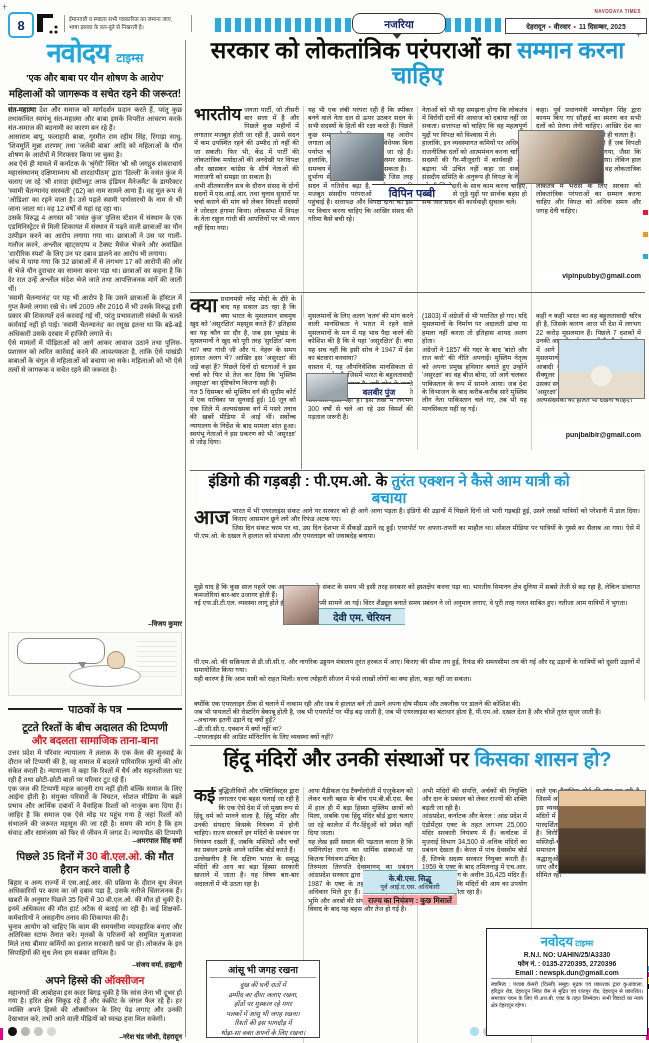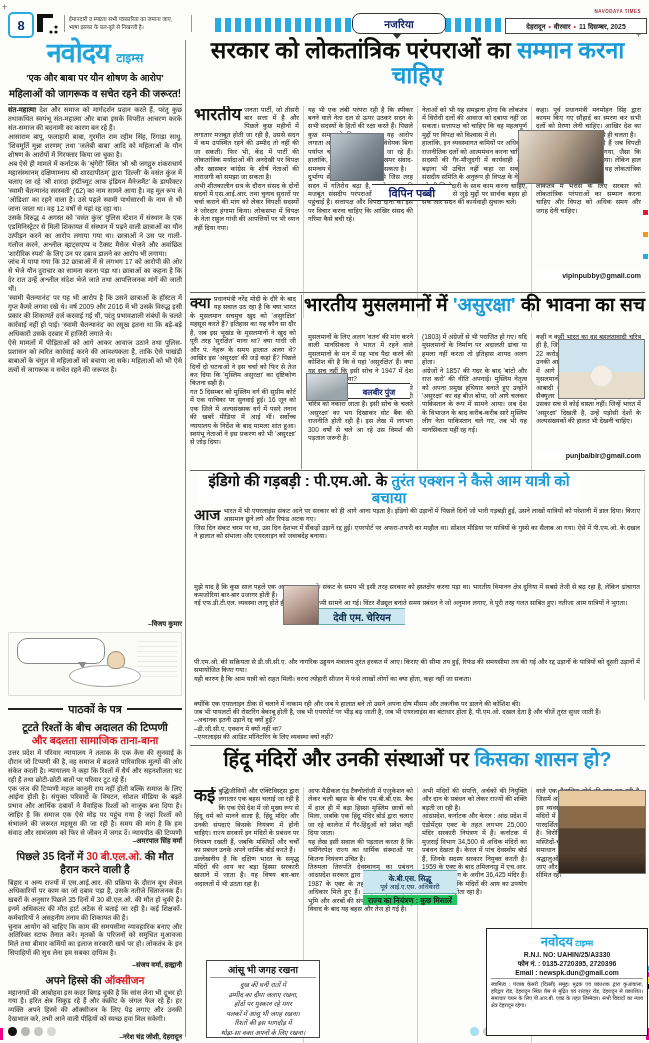--- a/index.html
+++ b/index.html
@@ -40,21 +40,21 @@
   
   .vrule{left:185px;top:40px;width:1px;height:997px;background:#888;}
   .hrule{left:190px;width:455px;height:1px;background:#666;}
   .article{left:190px;width:455px;}
   .headline{font-weight:bold;text-align:center;line-height:1.1;color:#0e0e0e;}
   .headline .blue{color:#1a9bd7;}
   .cols{display:flex;margin-top:17px;}
   .col{flex:1;padding:0 4px;border-right:1px solid #cfcfcf;font-size:6.5px;line-height:1.3;text-align:justify;overflow:hidden;}
   .col:last-child{border-right:none;}
   .col .txt{white-space:pre-line;}
-  .drop{float:left;font-size:15px;line-height:.95;padding:1px 3px 0 0;font-weight:bold;}
+  .drop{float:left;font-size:20px;line-height:.95;padding:1px 3px 0 0;font-weight:bold;}
   .drop.big{font-size:17px;}
   .photo{border:1px solid #777;}
   .authorbox{border-top:1.5px solid #333;border-bottom:1.5px solid #333;background:#fff;text-align:center;font-weight:bold;color:#16246b;display:flex;align-items:center;justify-content:center;}
   .authorbox.teal{background:#cde7f0;color:#0d2d4b;border-top:1px solid #6aa;border-bottom:1px solid #6aa;}
   .email{font-weight:bold;font-size:7px;text-align:right;background:#fff;}
   .kicker{border-right:1px solid #888;padding-right:5px;font-size:6.5px;line-height:1.3;text-align:justify;overflow:hidden;}
   
   .ph-man{background:linear-gradient(135deg,#c3cdd3,#7d8a93 55%,#55626b);}
   .ph-leaders{background:linear-gradient(120deg,#e7ded1,#b6a28d 45%,#73675c 80%,#4f463e);}
   .ph-balbir{background:linear-gradient(160deg,#dfe5e8,#9aa4ab 70%);}
@@ -67,21 +67,21 @@
   .ph-indigo .pilot:before{content:"";position:absolute;left:5px;top:-10px;width:12px;height:10px;border-radius:50% 50% 20% 20%;background:#d8b89a;}
   
   .contact{border:1.5px solid #222;background:#fff;text-align:center;padding:3px 4px;}
   .contact .logo{color:#1fa6dc;font-weight:bold;font-size:13px;}
   .contact .logo .small{font-size:8px;}
   .contact .line{font-size:6.8px;font-weight:bold;margin-top:1px;}
   .contact .fine{font-size:5.2px;line-height:1.35;text-align:justify;border-top:1px solid #999;margin-top:2px;padding-top:2px;white-space:pre-line;}
   .poembox{border:1px solid #444;background:#fff;text-align:center;padding:2px 3px;}
   .poem-title{font-weight:bold;font-size:9.5px;border-bottom:1px solid #999;padding-bottom:1px;}
   .poem-lines{font-size:6.6px;font-style:italic;line-height:1.45;margin-top:2px;white-space:pre-line;}
-  .subhead{font-weight:bold;font-size:7.5px;text-align:center;background:#22c55e;}
+  .subhead{font-weight:bold;font-size:7.5px;text-align:center;background:#fca5a5;}
   
   .dot{width:9px;height:9px;border-radius:50%;display:inline-block;margin-right:4px;}
   .sq{width:5px;height:5px;}
   .sliver{width:3px;height:12px;background:#ec008c;}
 </style>
 </head>
 <body>
 
 <div class="abs regplus" style="left:2px;top:2px;">+</div>
 <div class="abs regplus" style="left:636px;top:30px;">+</div>
@@ -205,23 +205,20 @@
       <span>विपिन पब्बी</span>
     </div>
   <div class="abs photo ph-leaders" style="left:328px;top:92px;width:84px;height:52px;"></div>
 </div>
 <div class="abs hrule" style="top:292px;"></div>
 
 <div class="abs article" style="top:295px;height:174px;">
   <div class="abs kicker" style="left:0;top:0;width:106px;height:174px;"><b class="drop">क्या</b><span class="txt" style="white-space:pre-line;"> प्रधानमंत्री नरेंद्र मोदी के दौरे के बाद यह सवाल उठ रहा है कि क्या भारत के मुसलमान सचमुच खुद को 'असुरक्षित' महसूस करते हैं? इतिहास का यह कौन सा दौर है, जब इस भूखंड के मुसलमानों ने खुद को पूरी तरह 'सुरक्षित' माना था? क्या गांधी जी और पं. नेहरू के समय हालात अलग थे? आखिर इस 'असुरक्षा' की जड़ें कहां हैं? पिछले दिनों दो घटनाओं ने इस चर्चा को फिर से तेज कर दिया कि 'मुस्लिम असुरक्षा' का दृष्टिकोण कितना सही है।
 गत 5 दिसम्बर को मुस्लिम वर्ग की सुप्रीम कोर्ट में एक याचिका पर सुनवाई हुई। 16 जून को एक जिले में अल्पसंख्यक वर्ग में पसरे तनाव की खबरें मीडिया में आई थीं। सर्वोच्च न्यायालय के निर्देश के बाद मामला शांत हुआ। स्वयंभू नेताओं ने इस प्रकरण को भी 'असुरक्षा' से जोड़ दिया।</span></div>
   <div style="margin-left:114px;">
-    <div class="headline" style="font-size:19px;">
-      <span>भारतीय मुसलमानों में </span><span class="blue">'असुरक्षा'</span><span> की भावना का सच</span>
-    </div>
     <div class="cols" style="height:138px;">
       <div class="col"><span class="txt">मुसलमानों के लिए अलग 'वतन' की मांग करने वाली मानसिकता ने भारत में रहने वाले मुसलमानों के मन में यह भाव पैदा करने की कोशिश की है कि वे यहां 'असुरक्षित' हैं। क्या यह सच नहीं कि इसी सोच ने 1947 में देश का बंटवारा करवाया?
 वास्तव में, यह औपनिवेशिक मानसिकता से ग्रस्त वह सोच है, जिसमें भारत के बहुलतावादी चरित्र को नकारा जाता है। इसी सोच के चलते 'असुरक्षा' का भय दिखाकर वोट बैंक की राजनीति होती रही है। इस लेख में लगभग 300 वर्षों से चले आ रहे उस विमर्श की पड़ताल जरूरी है।</span></div>
       <div class="col"><span class="txt">(1803) में अंग्रेजों से भी पराजित हो गए। यदि मुसलमानों के निर्माण पर अदालती ढांचा या हमला नहीं करता तो इतिहास शायद अलग होता।
 अंग्रेजों ने 1857 की गदर के बाद 'बांटो और राज करो' की नीति अपनाई। मुस्लिम नेतृत्व को अपना प्रमुख हथियार बनाते हुए उन्होंने 'असुरक्षा' का वह बीज बोया, जो आगे चलकर पाकिस्तान के रूप में सामने आया। जब देश के विभाजन के बाद करीब-करीब सारे मुस्लिम लीग नेता पाकिस्तान चले गए, तब भी यह मानसिकता यहीं रह गई।</span></div>
       <div class="col">
           <span class="txt" style="display:block;height:118px;overflow:hidden;">कहीं न कहीं भारत का वह बहुलतावादी चरित्र ही है, जिसके कारण आज भी देश में लगभग 22 करोड़ मुसलमान हैं। पिछले 7 दशकों में उनकी आबादी कई गुना बढ़ी है और वे हर क्षेत्र में आगे आ रहे हैं। अगर भारत सच में मुसलमानों के लिए 'असुरक्षित' है तो उनकी आबादी कैसे बढ़ी? स्पष्ट है कि वामपंथी-सैक्युलर विमर्श ने जो झूठा नैरेटिव गढ़ा है, उसका सच से कोई वास्ता नहीं। जिन्हें भारत में 'असुरक्षा' दिखती है, उन्हें पड़ोसी देशों के अल्पसंख्यकों की हालत भी देखनी चाहिए।</span>
         <div class="email">punjbalbir@gmail.com</div>
       </div>
     </div>

